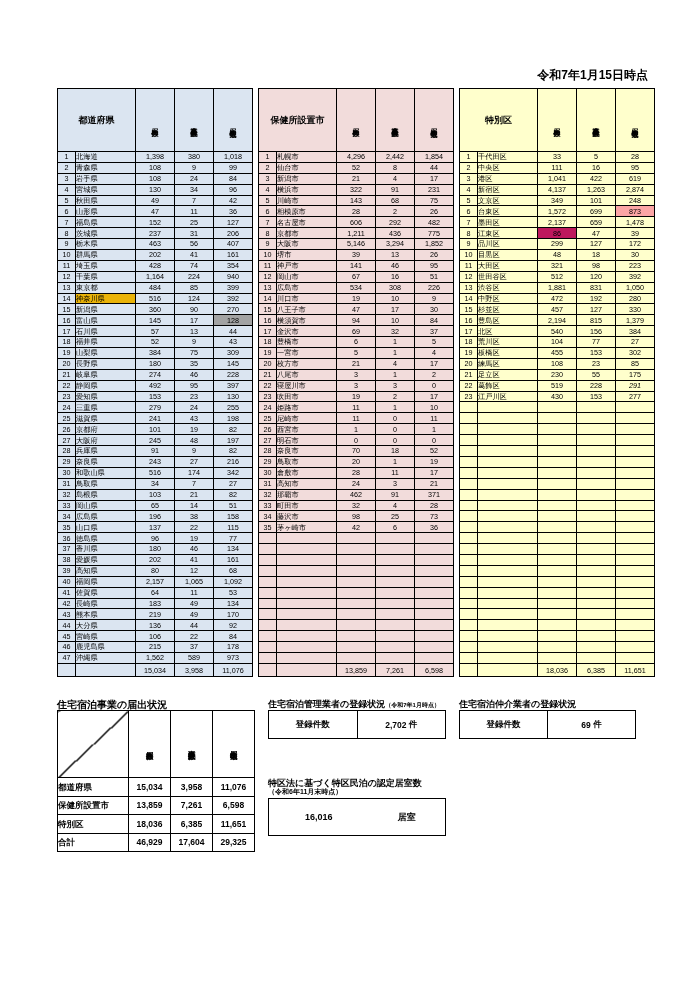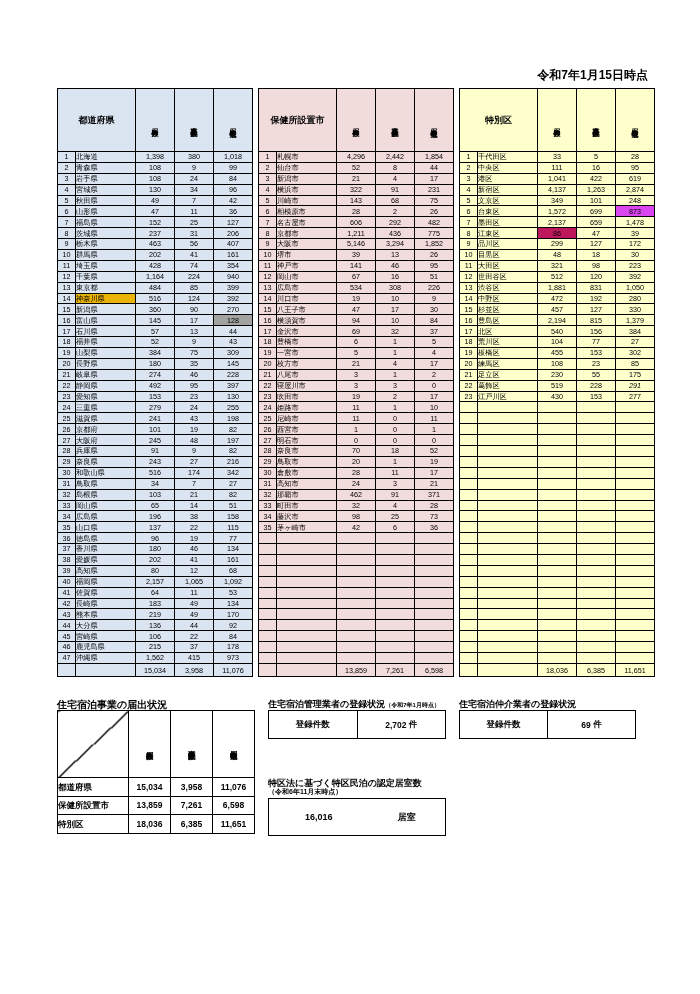--- a/index.html
+++ b/index.html
@@ -390,21 +390,21 @@
             <td class="c-idx" style="background: rgb(219, 229, 241);">46</td>
             <td class="c-name" style="background: rgb(219, 229, 241);">鹿児島県</td>
             <td class="c-val" style="background: rgb(219, 229, 241);">215</td>
             <td class="c-val" style="background: rgb(219, 229, 241);">37</td>
             <td class="c-val" style="background: rgb(219, 229, 241);">178</td>
           </tr>
           <tr>
             <td class="c-idx" style="background: rgb(219, 229, 241);">47</td>
             <td class="c-name" style="background: rgb(219, 229, 241);">沖縄県</td>
             <td class="c-val" style="background: rgb(219, 229, 241);">1,562</td>
-            <td class="c-val" style="background: rgb(219, 229, 241);">415</td>
+            <td class="c-val" style="background: rgb(219, 229, 241);">589</td>
             <td class="c-val" style="background: rgb(219, 229, 241);">973</td>
           </tr>
         </tbody>
         <tfoot>
           <tr>
             <td class="c-idx" style="background: rgb(219, 229, 241);"></td>
             <td class="c-name" style="background: rgb(219, 229, 241);"></td>
             <td class="c-val" style="background: rgb(219, 229, 241);">15,034</td>
             <td class="c-val" style="background: rgb(219, 229, 241);">3,958</td>
             <td class="c-val" style="background: rgb(219, 229, 241);">11,076</td>
@@ -804,21 +804,21 @@
             <td class="c-name" style="background: rgb(255, 255, 204);">文京区</td>
             <td class="c-val" style="background: rgb(255, 255, 204);">349</td>
             <td class="c-val" style="background: rgb(255, 255, 204);">101</td>
             <td class="c-val" style="background: rgb(255, 255, 204);">248</td>
           </tr>
           <tr>
             <td class="c-idx" style="background: rgb(255, 255, 204);">6</td>
             <td class="c-name" style="background: rgb(255, 255, 204);">台東区</td>
             <td class="c-val" style="background: rgb(255, 255, 204);">1,572</td>
             <td class="c-val" style="background: rgb(255, 255, 204);">699</td>
-            <td class="c-val" style="background: #d946ef;">873</td>
+            <td class="c-val" style="background: #fca5a5;">873</td>
           </tr>
           <tr>
             <td class="c-idx" style="background: rgb(255, 255, 204);">7</td>
             <td class="c-name" style="background: rgb(255, 255, 204);">墨田区</td>
             <td class="c-val" style="background: rgb(255, 255, 204);">2,137</td>
             <td class="c-val" style="background: rgb(255, 255, 204);">659</td>
             <td class="c-val" style="background: rgb(255, 255, 204);">1,478</td>
           </tr>
           <tr>
             <td class="c-idx" style="background: rgb(255, 255, 204);">8</td>
@@ -1135,20 +1135,26 @@
           <td class="s-val">13,859</td>
           <td class="s-val">7,261</td>
           <td class="s-val">6,598</td>
         </tr>
         <tr>
           <td class="s-label">特別区</td>
           <td class="s-val">18,036</td>
           <td class="s-val">6,385</td>
           <td class="s-val">11,651</td>
         </tr>
+        <tr>
+          <td class="s-label">合計</td>
+          <td class="s-val">46,929</td>
+          <td class="s-val">17,604</td>
+          <td class="s-val">29,325</td>
+        </tr>
       </tbody>
   </table>
 
   <div class="box-title" style="left:268px;top:698px">
     <span>住宅宿泊管理業者の登録状況</span><span class="note">（令和7年1月時点）</span>
   </div>
   <div class="kbox" style="left:268px;top:710px;width:178px;height:29px">
     <div class="kcell klabel">登録件数</div>
     <div class="kcell kval">
       <span>2,702</span>&nbsp;<span>件</span>

